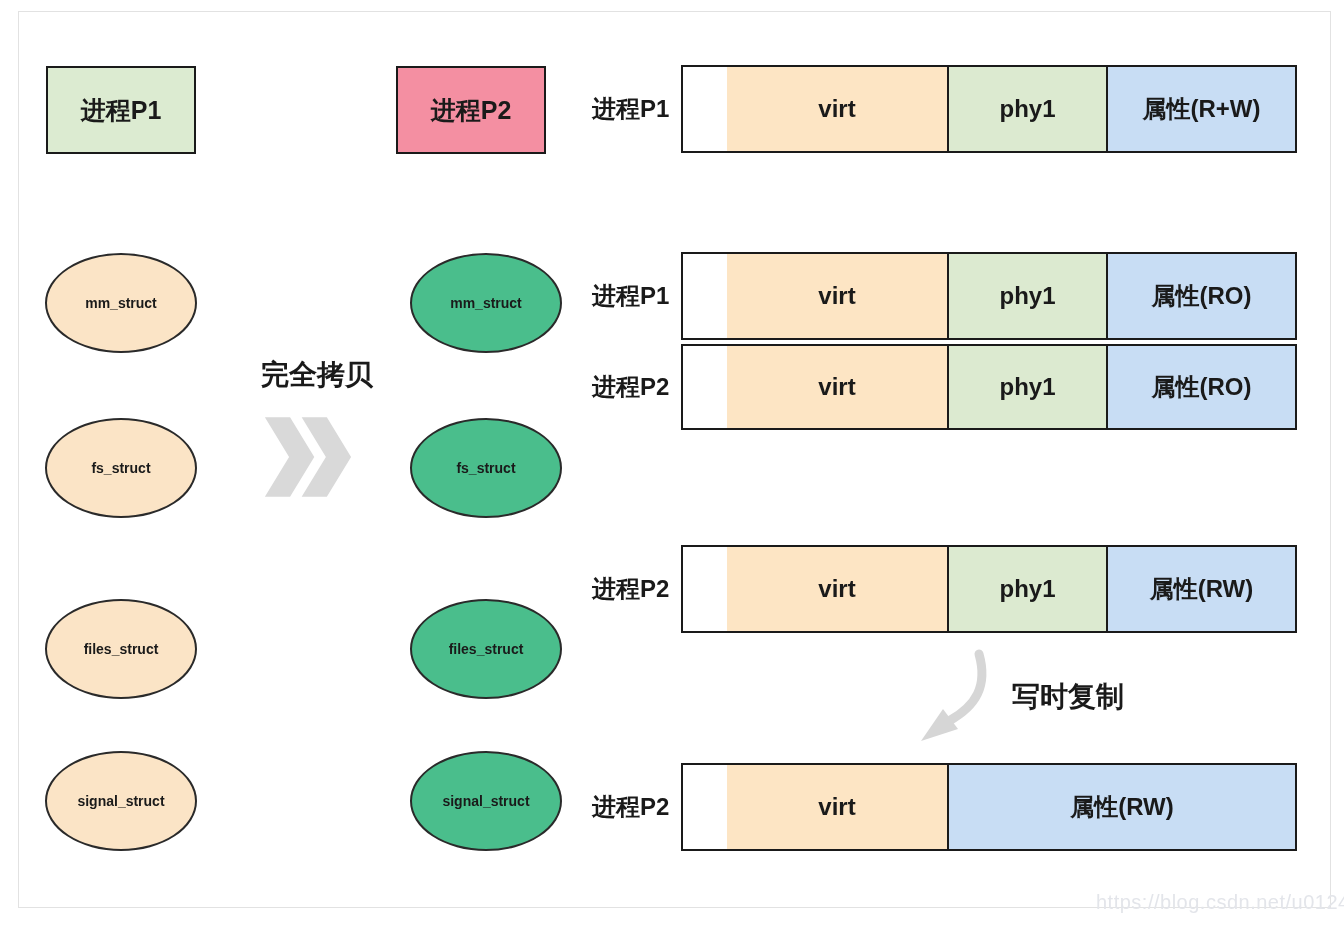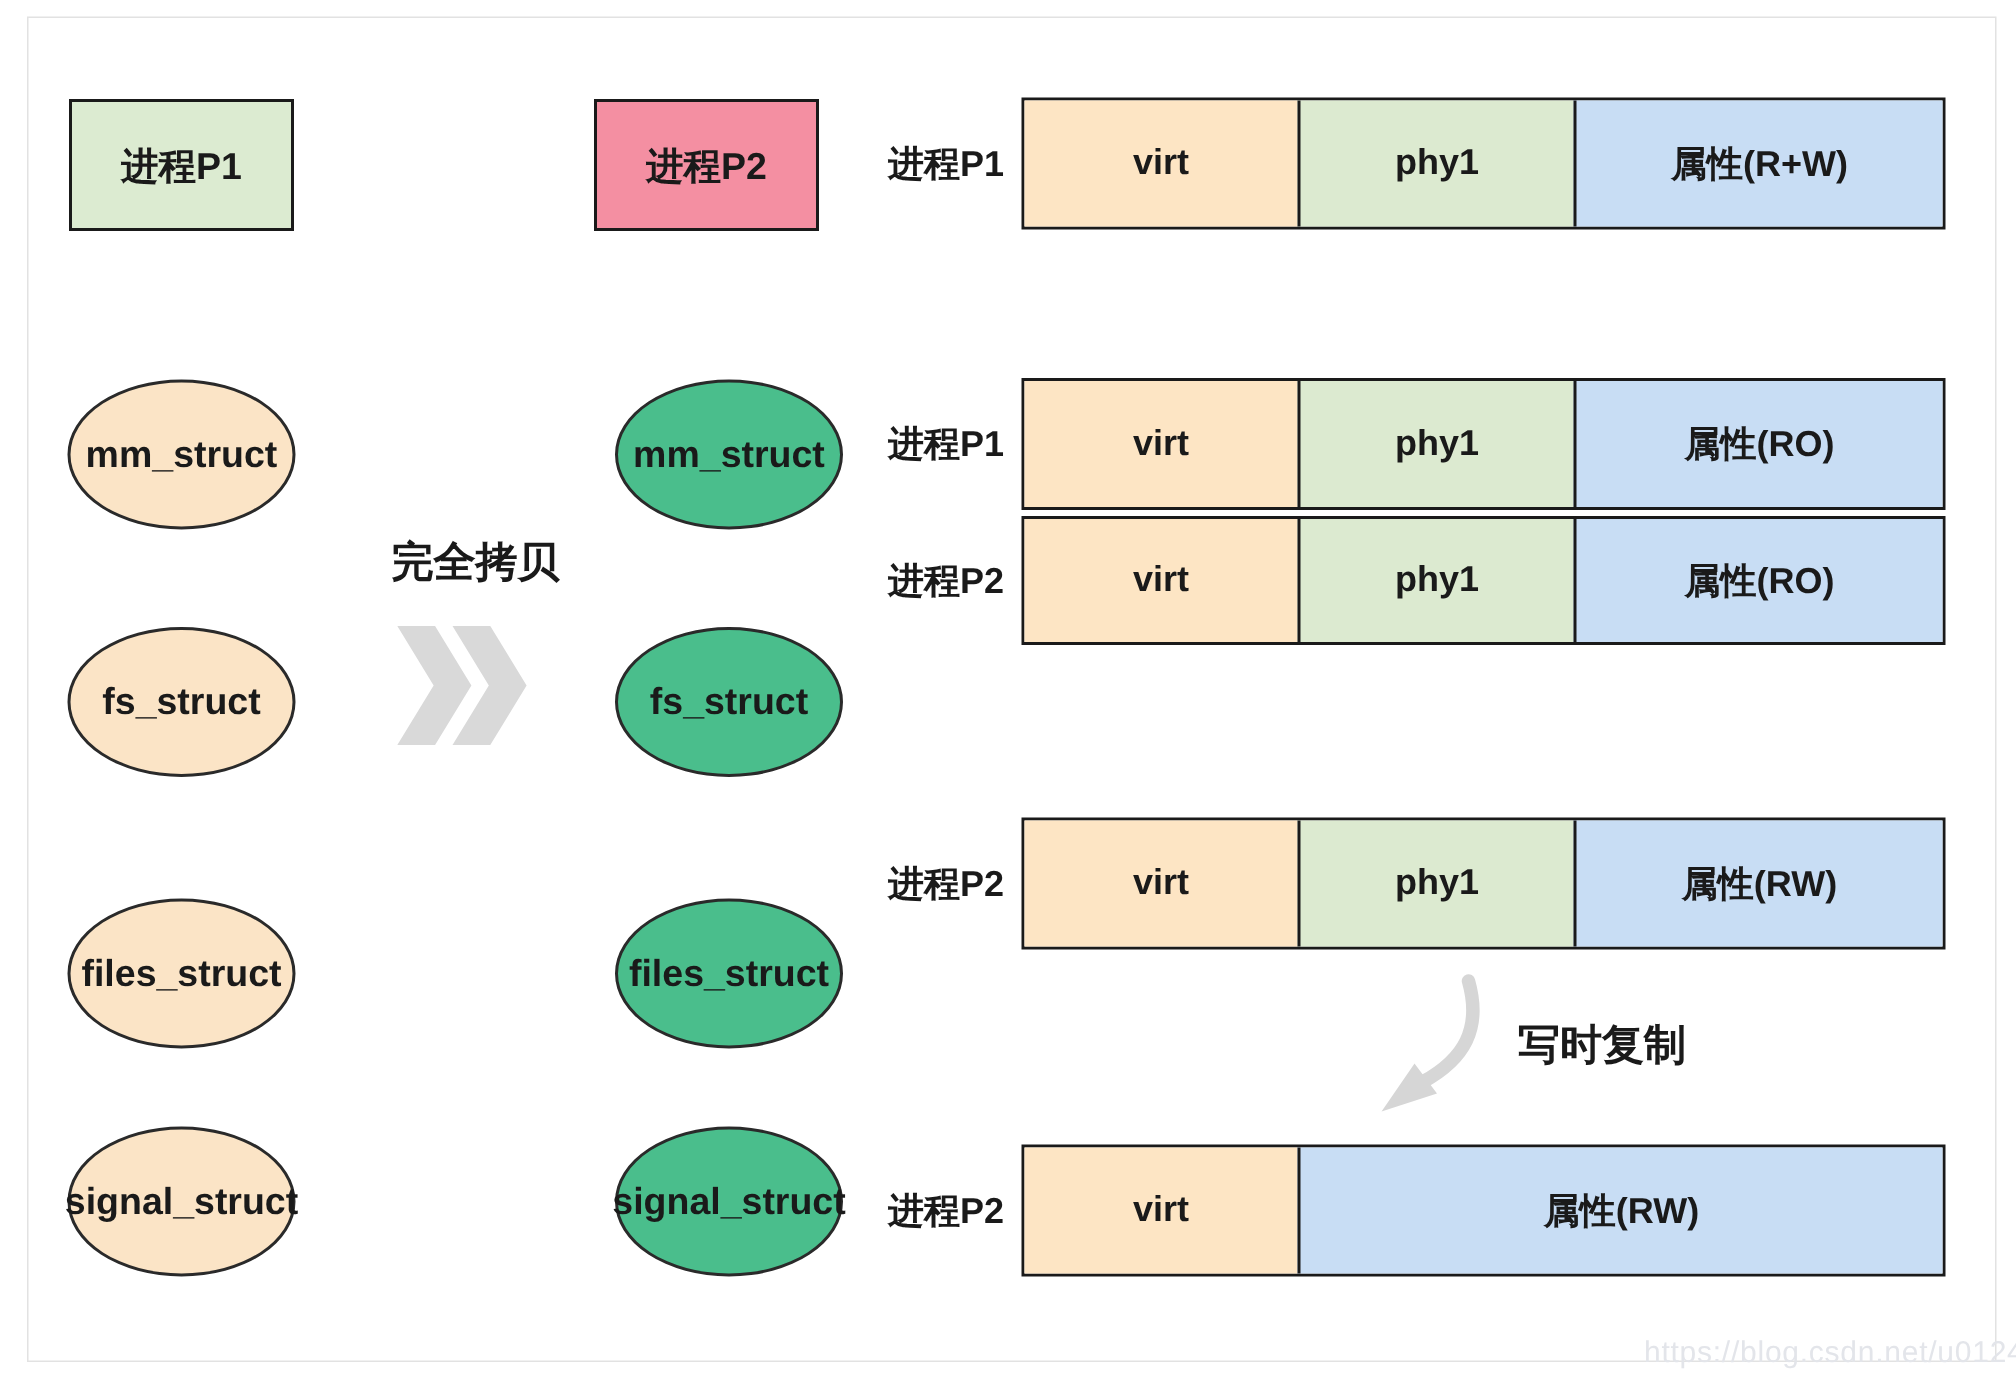--- a/index.html
+++ b/index.html
@@ -8,39 +8,39 @@
   .frame{position:absolute;left:18px;top:11px;width:1311px;height:895px;border:1px solid #e2e2e2;background:#ffffff;}
 
   .pbox{position:absolute;width:150px;height:88px;border:2px solid #1a1a1a;
         display:flex;align-items:center;justify-content:center;
         font-size:25px;font-weight:bold;box-sizing:border-box;}
   .pbox.green{left:46px;top:66px;background:#dcebd1;}
   .pbox.pink{left:396px;top:66px;background:#f48fa2;}
 
   .ellipse{position:absolute;width:152px;height:100px;border:2px solid #2a2a2a;border-radius:50%;
         display:flex;align-items:center;justify-content:center;
-        font-size:25px;font-weight:bold;box-sizing:border-box;}
+        font-size:14px;font-weight:bold;box-sizing:border-box;}
   .ellipse.peach{left:45px;background:#fbe4c6;}
   .ellipse.greenfill{left:410px;background:#4abe8c;}
   .ey0{top:253px;}.ey1{top:418px;}.ey2{top:599px;}.ey3{top:751px;}
 
   .biglabel{position:absolute;font-size:28px;font-weight:bold;white-space:nowrap;}
   .copy-label{left:261px;top:356px;}
   .cow-label{left:1012px;top:678px;}
 
   .chevrons{position:absolute;left:261px;top:416px;}
   .cow-arrow{position:absolute;left:893px;top:648px;}
 
   .mrow{position:absolute;left:592px;display:flex;align-items:center;}
   .rlabel{width:89px;font-size:24px;font-weight:bold;white-space:nowrap;flex:none;}
   .mtable{display:flex;width:616px;border:2px solid #1a1a1a;box-sizing:border-box;flex:none;}
   .cell{display:flex;align-items:center;justify-content:center;
         font-size:24px;font-weight:bold;box-sizing:border-box;}
-  .cell.c1{width:182px;}
-  .cell.c2{width:184px;border-left:2px solid #1a1a1a;}
+  .cell.c1{width:220px;margin-left:44px;}
+  .cell.c2{width:159px;border-left:2px solid #1a1a1a;}
   .cell.c3{flex:1;border-left:2px solid #1a1a1a;}
   .cell-peach{background:#fde5c4;}
   .cell-green{background:#dcead0;}
   .cell-blue{background:#c8ddf4;}
   .cell-red{background:#e04243;}
 
   .ry0{top:65px;height:88px;}
   .ry1{top:252px;height:88px;}
   .ry2{top:344px;height:86px;}
   .ry3{top:545px;height:88px;}

